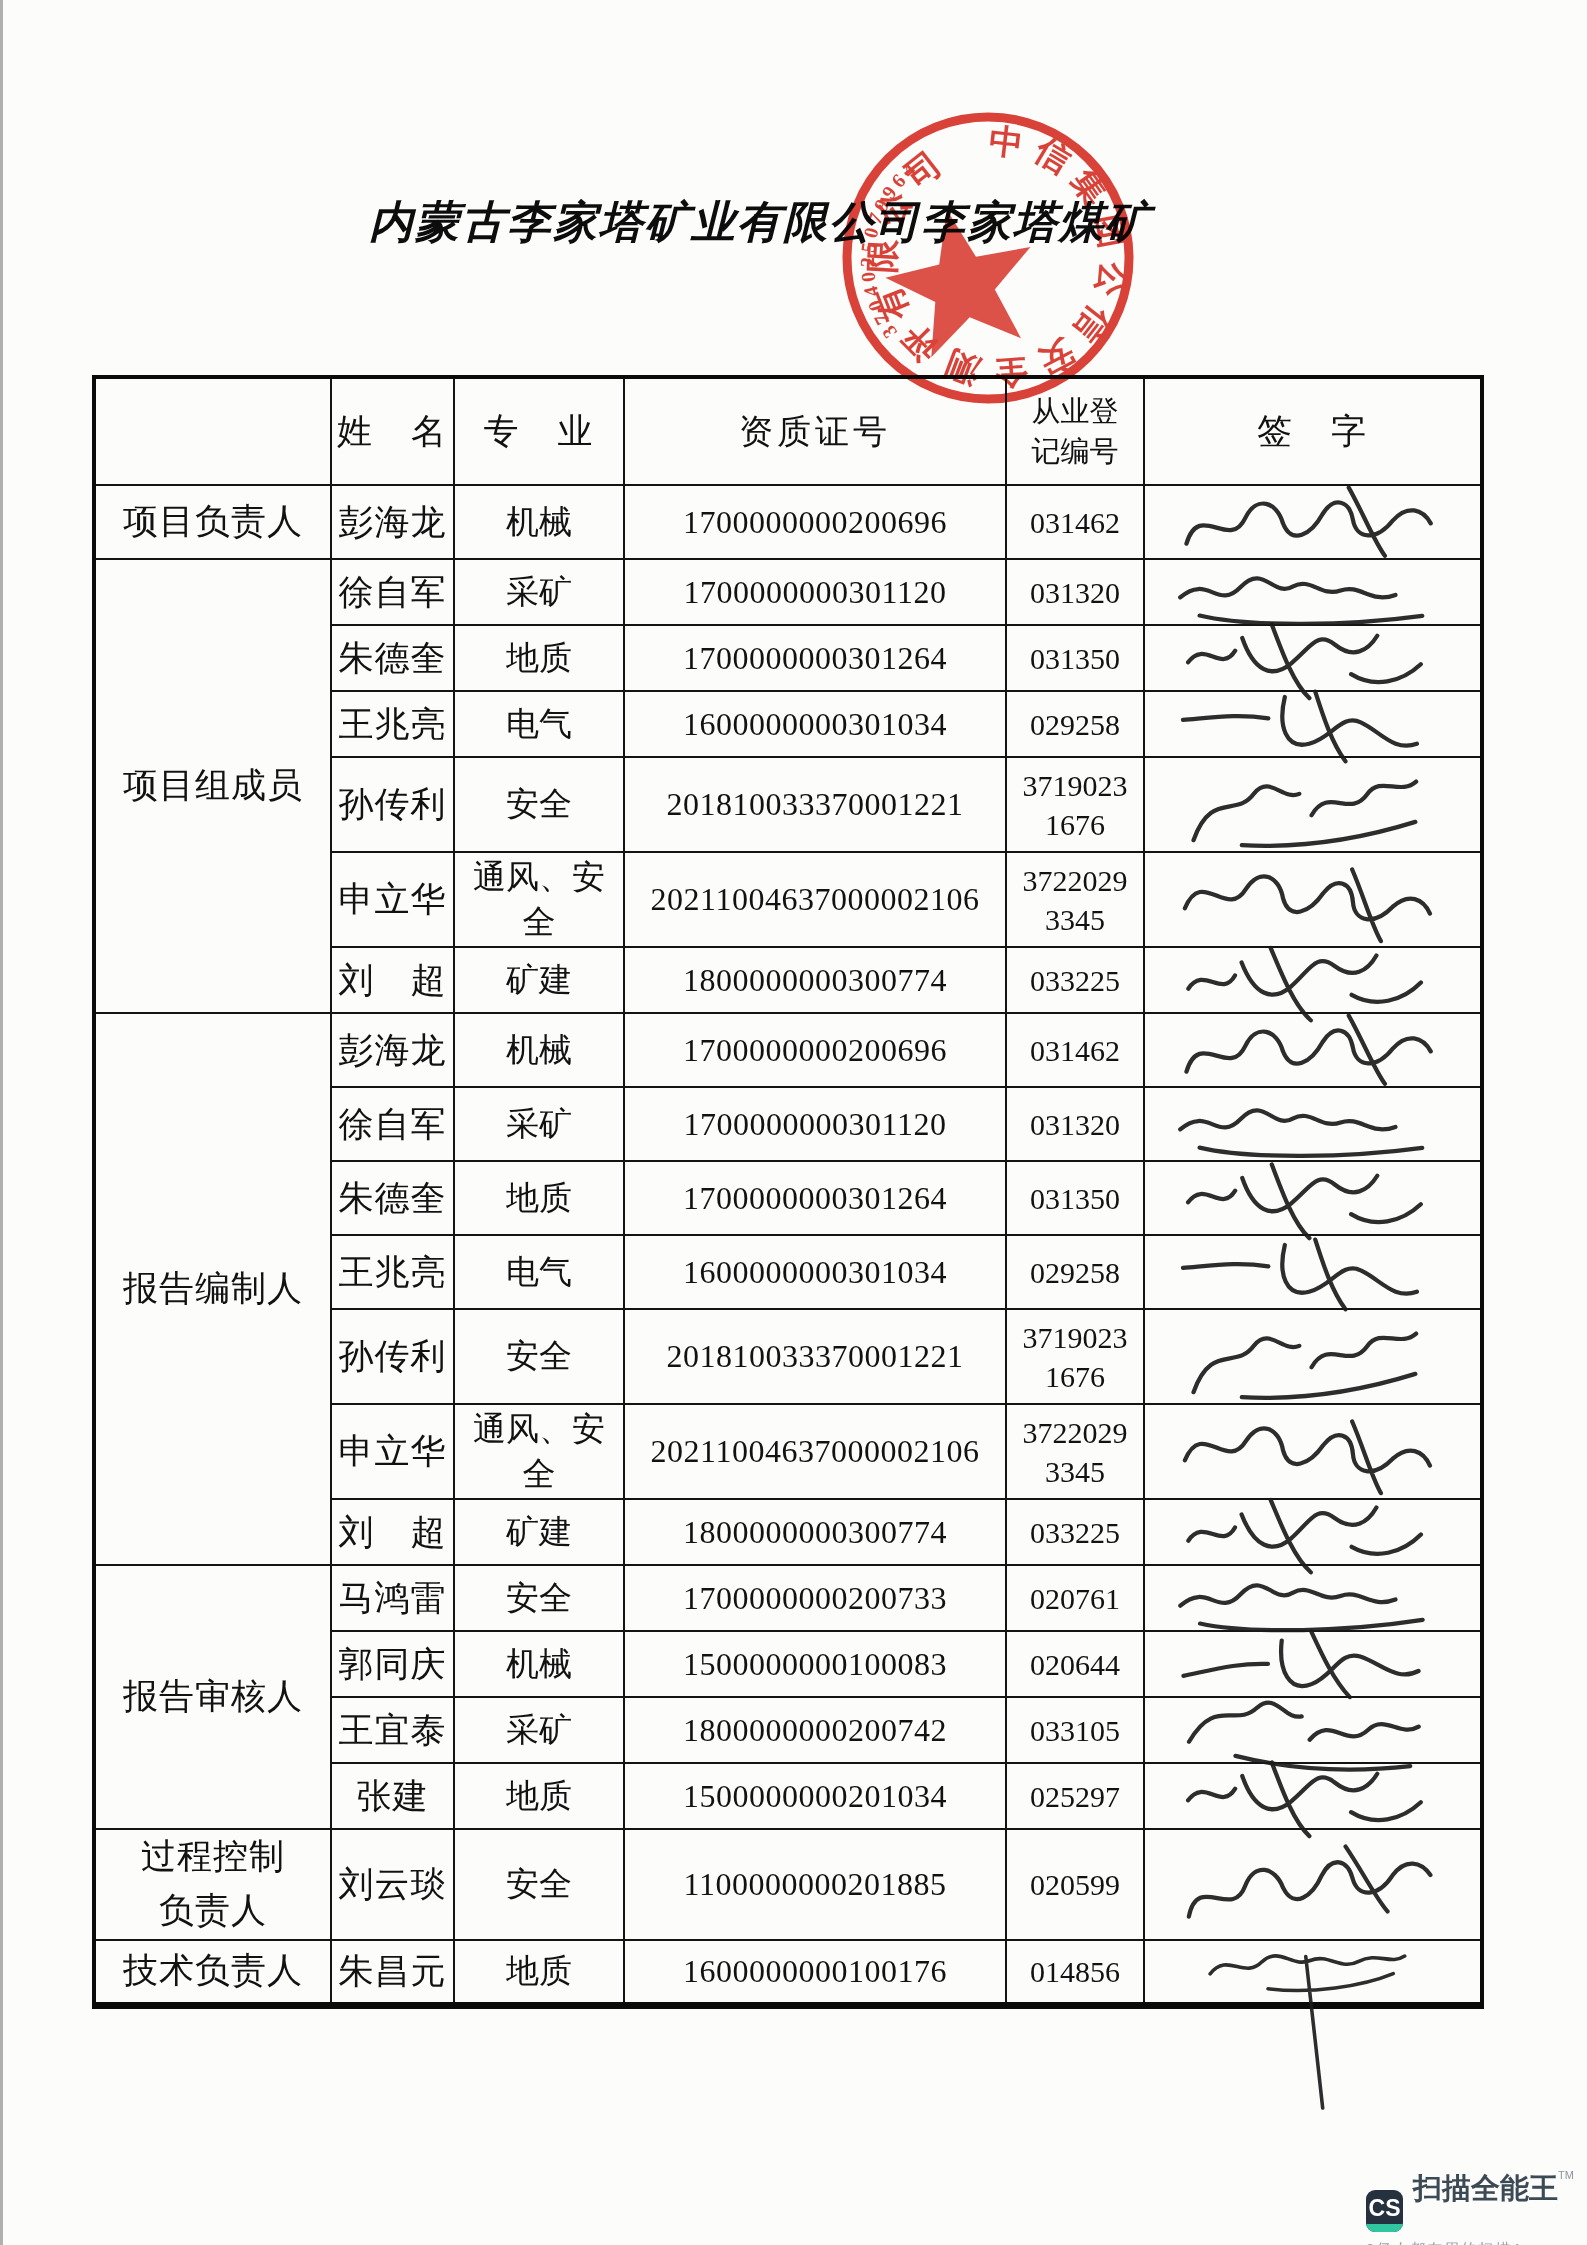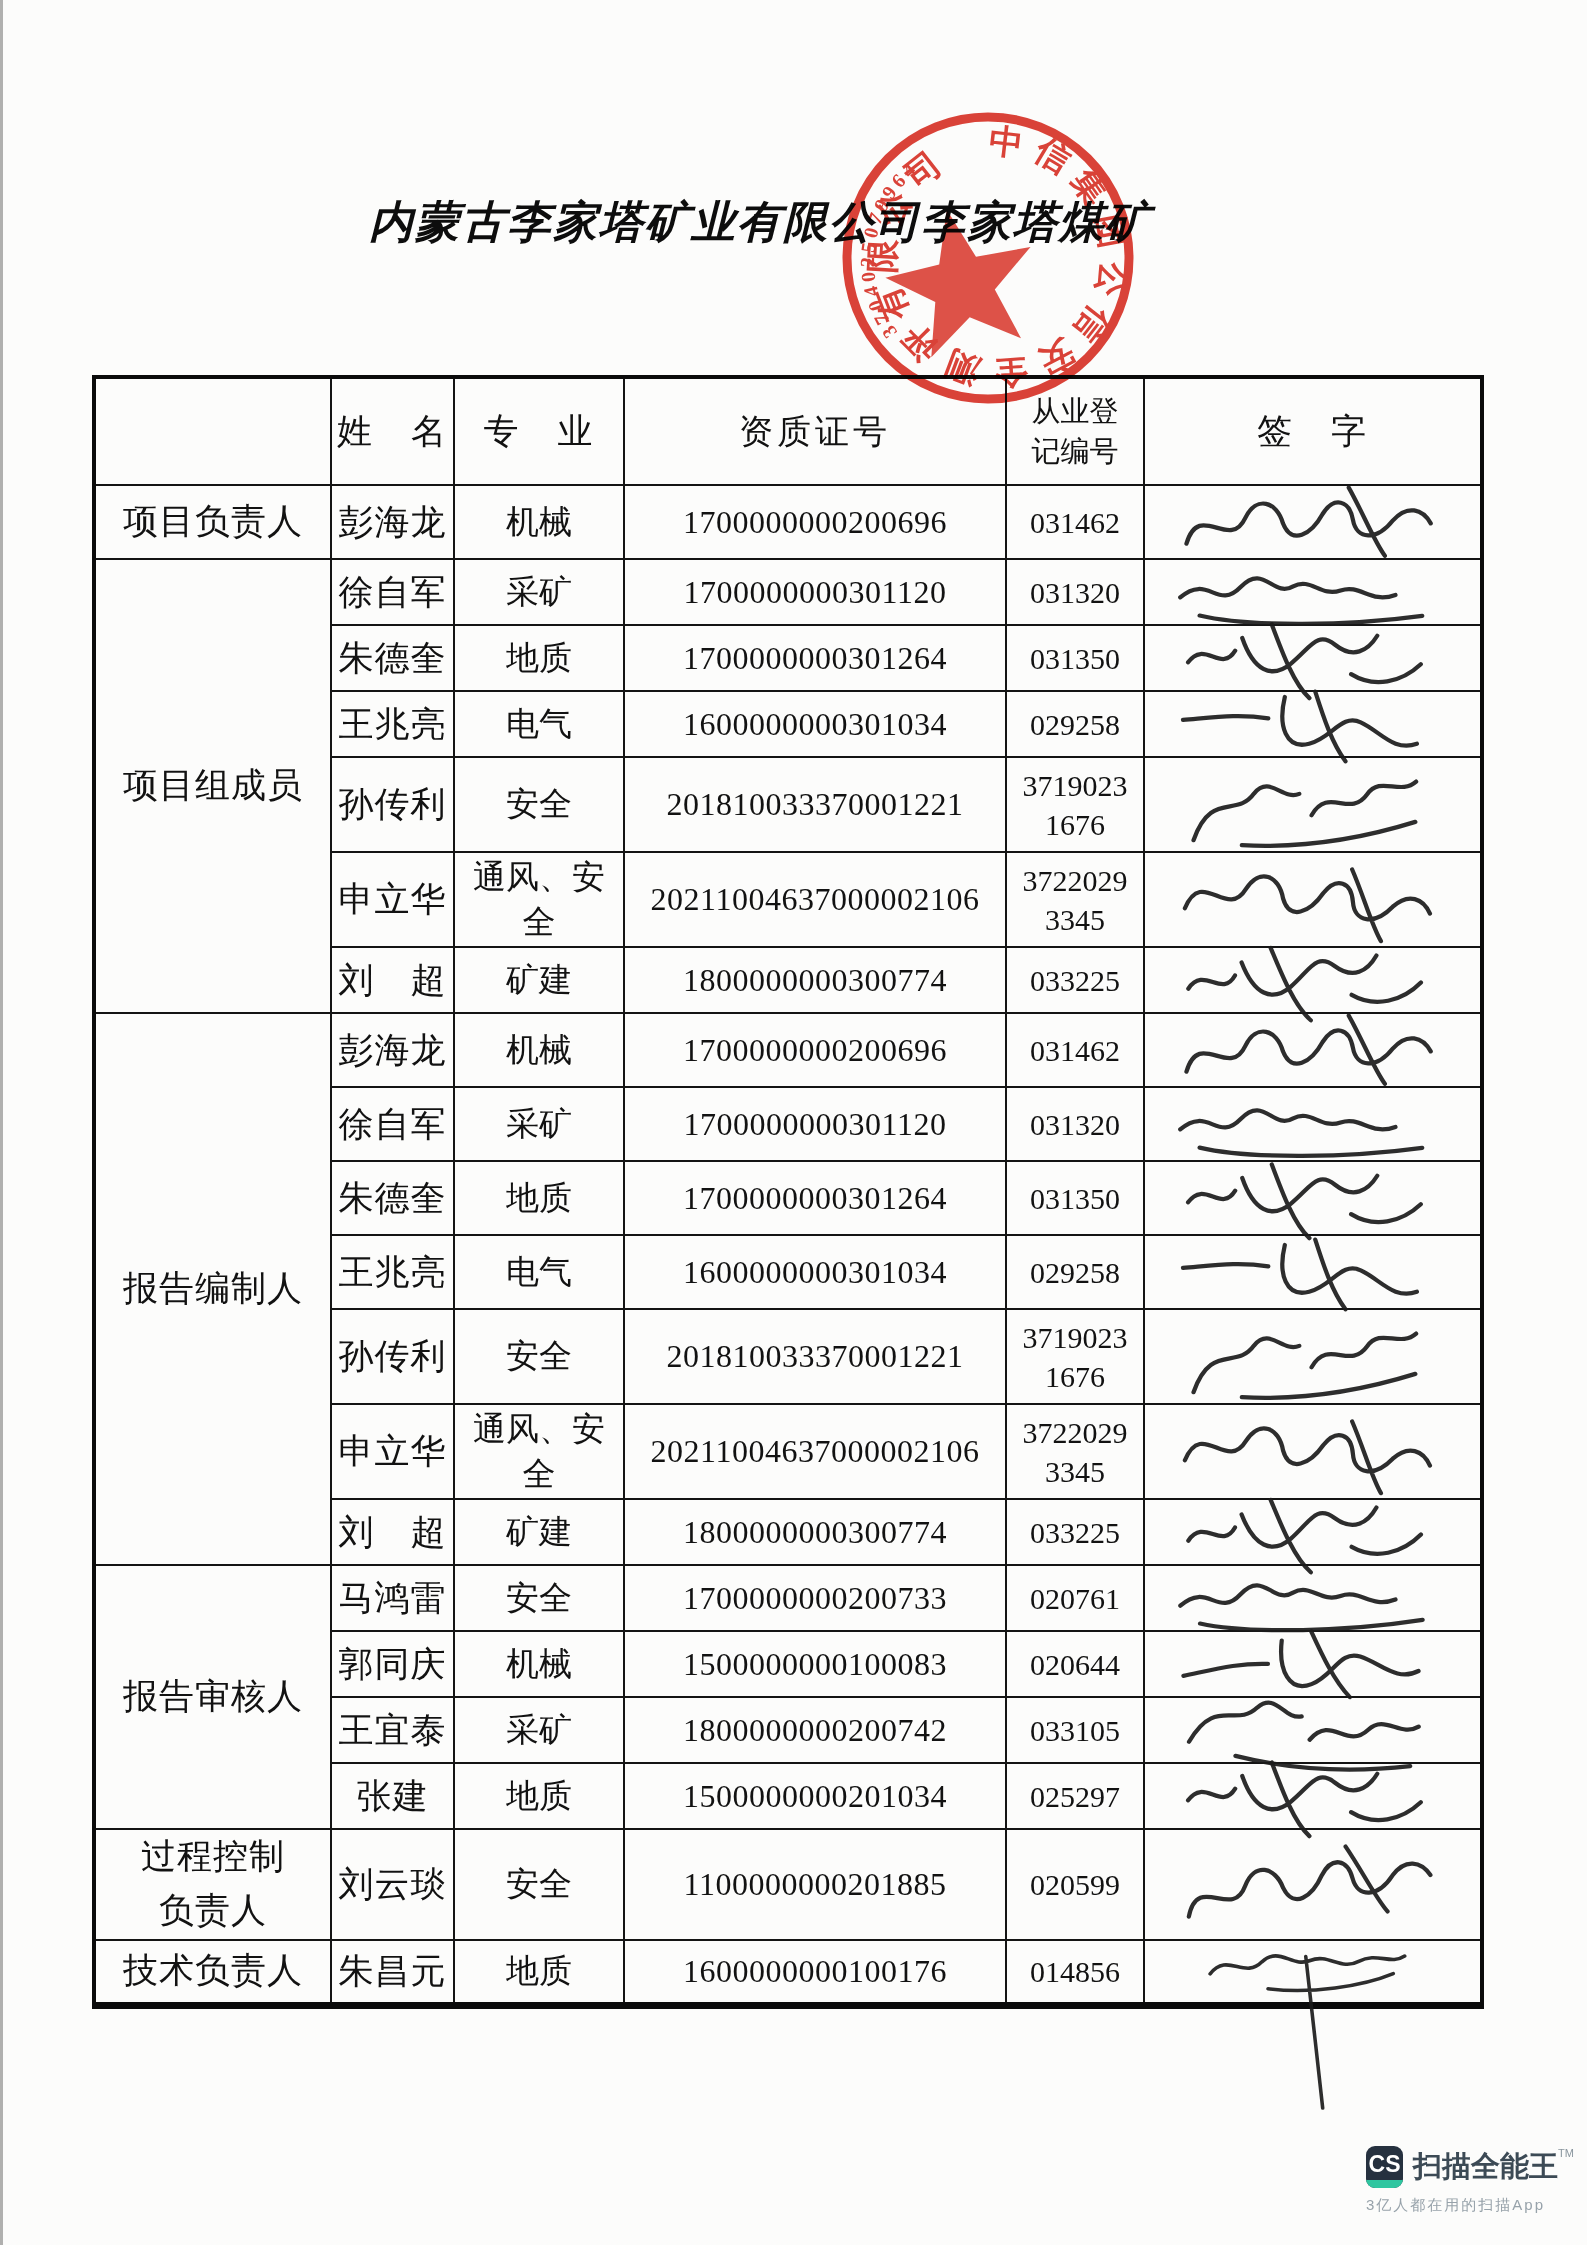--- a/index.html
+++ b/index.html
@@ -36,21 +36,21 @@
   .c-cert{font-size:32px;letter-spacing:.5px;}
   .c-reg{font-size:30px;white-space:pre-line;line-height:1.3;}
   .c-sign{position:relative;}
   .sig{position:absolute;left:50%;top:50%;z-index:3;pointer-events:none;}
   .sig path{fill:none;stroke:#1b1b1b;stroke-width:3.4;stroke-linecap:round;stroke-linejoin:round;opacity:.92;}
 
   
   .footer{position:absolute;left:1366px;top:2146px;z-index:6;font-family:"Liberation Sans","DejaVu Sans",sans-serif;}
   .f-row{display:flex;align-items:center;gap:10px;}
   .cs-logo{width:37px;height:42px;border-radius:9px;background:#26313f;position:relative;
-        overflow:hidden;display:flex;align-items:center;justify-content:center;flex:0 0 auto;}
+        overflow:hidden;display:flex;align-items:center;justify-content:center;flex:0 0 auto;margin-top:44px;}
   .cs-letters{color:#ffffff;font-size:23px;font-weight:700;margin-top:-5px;}
   .cs-underline{position:absolute;bottom:0;left:0;width:100%;height:8px;background:#2fc6a0;}
   .brand{font-size:29px;color:#3c4a55;font-weight:700;white-space:nowrap;}
   .tm{font-size:11px;color:#8a969e;vertical-align:top;font-weight:400;}
   .tagline{margin-top:8px;font-size:15px;color:#97a2aa;letter-spacing:2px;white-space:nowrap;}
 </style>
 </head>
 <body>
 
 <div class="page">

